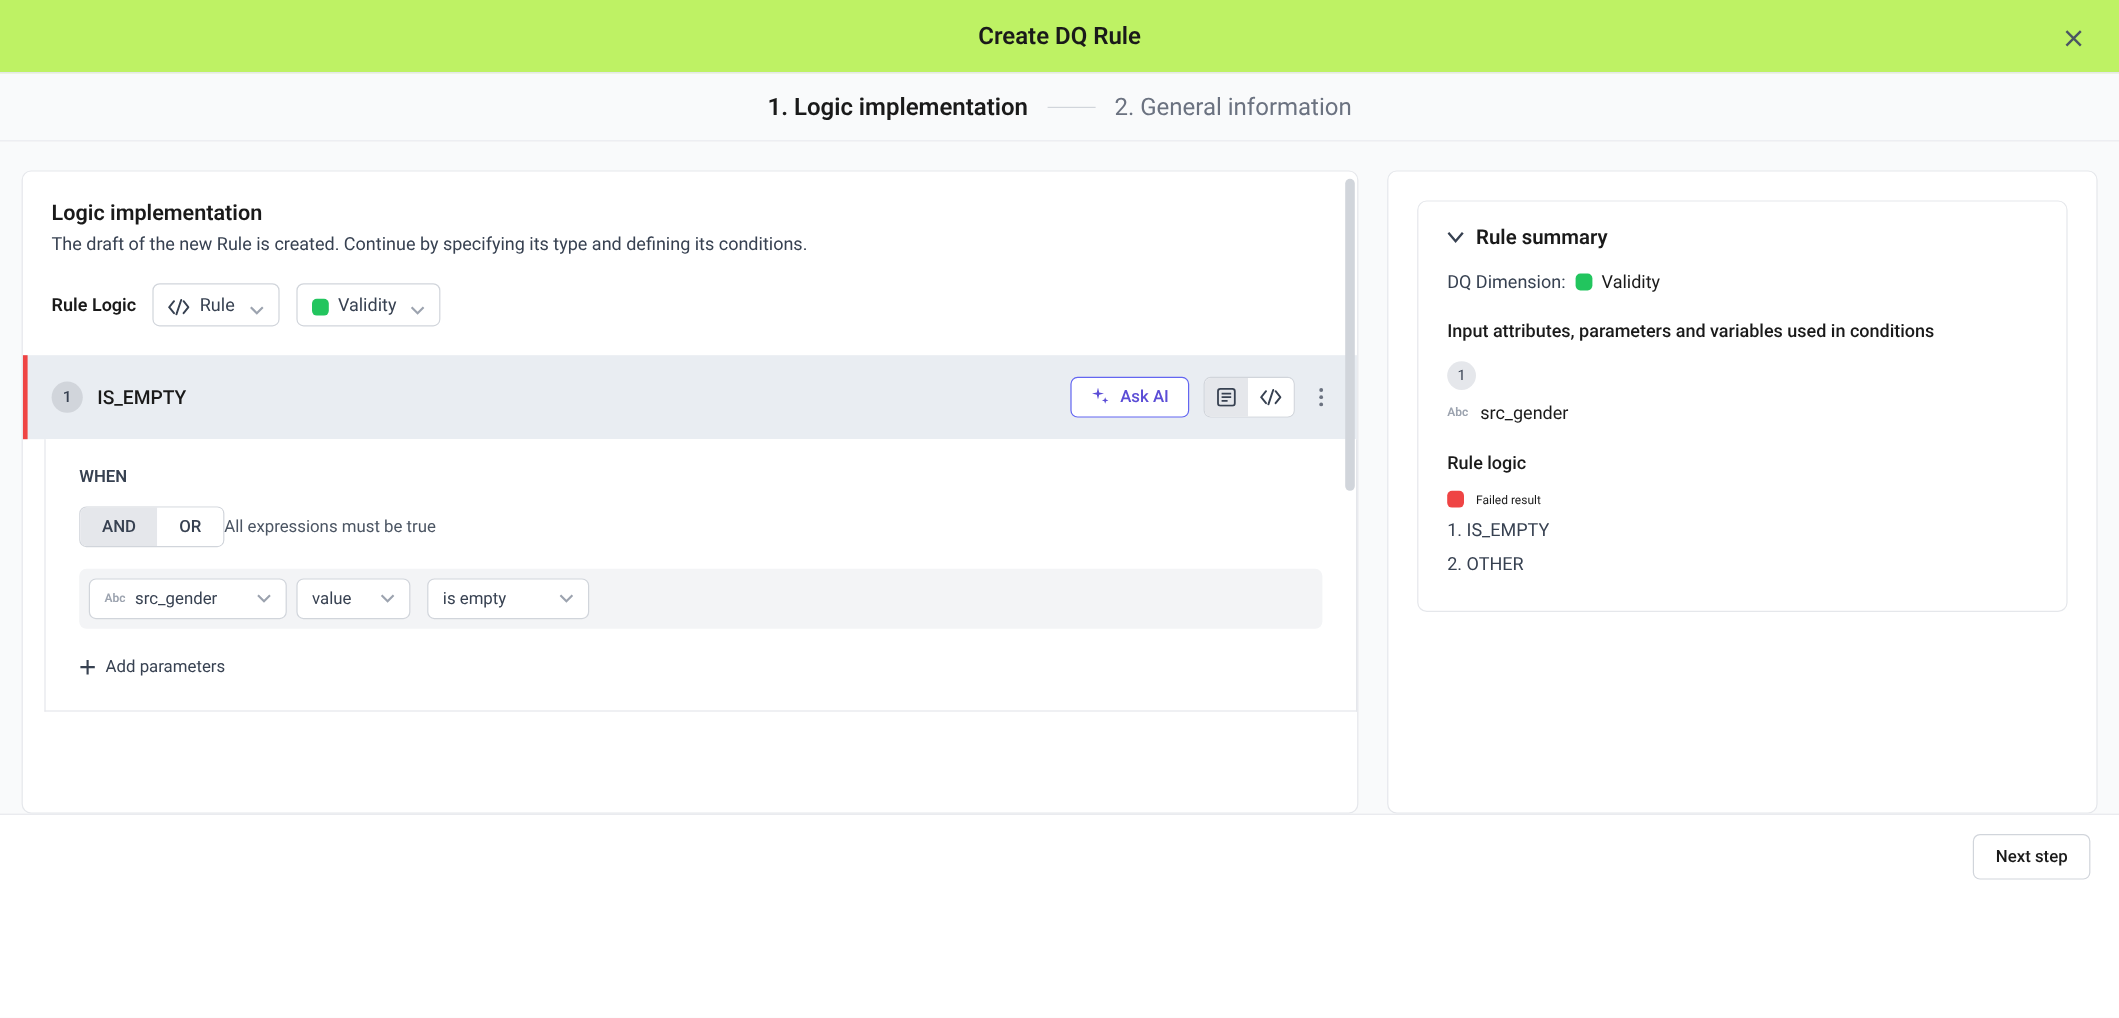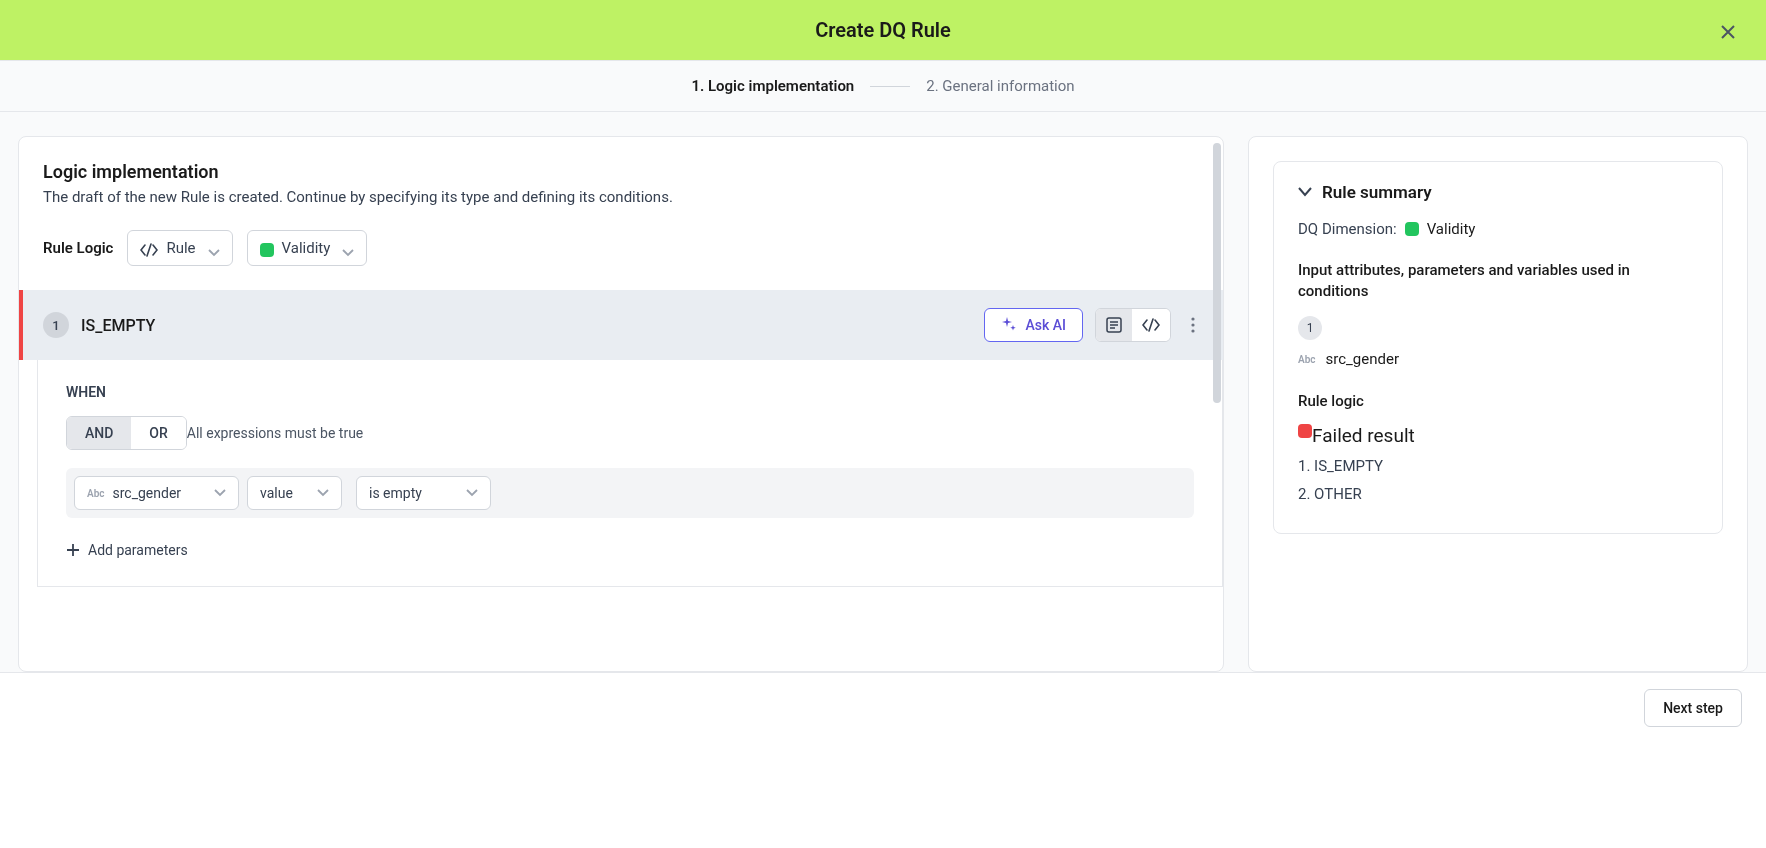--- a/index.html
+++ b/index.html
@@ -1,21 +1,21 @@
 <!DOCTYPE html>
 <html><head>
 <meta charset="utf-8">
 <style>
 *{box-sizing:border-box;margin:0;padding:0;font-family:-apple-system,BlinkMacSystemFont,"Segoe UI",Roboto,Arial,sans-serif}
 body{background:#fff;color:#1a1a1a;font-size:14px}
 .modal-header{display:flex;align-items:flex-start;justify-content:center;padding:18px 35px;border-bottom:1px solid #e5e7eb;position:relative;background:#bef264}
 .modal-title{font-size:20px;font-weight:600;color:#1a1a1a}
 .close-btn{position:absolute;right:24px;top:18px;background:none;border:none;cursor:pointer;color:#4b5563;font-size:20px;width:28px;height:28px;display:flex;align-items:center;justify-content:center}
 .steps-bar{background:#f9fafb;padding:16px 0;display:flex;justify-content:center;align-items:center;gap:16px;border-bottom:1px solid #e5e7eb}
-.step{font-size:15px;color:#6b7280}
+.step{font-size:20px;color:#6b7280}
 .step.active{color:#1a1a1a;font-weight:600}
 .step-divider{width:40px;height:1px;background:#d1d5db}
 .content-wrap{background:#f9fafb;display:flex;gap:24px;padding:24px 18px 0 18px;min-height:560px}
 .main-panel{flex:1;background:#fff;border:1px solid #e5e7eb;border-radius:8px;padding:24px 0 0 0;position:relative;overflow:hidden}
 .main-inner{padding:0 24px}
 .section-title{font-size:18px;font-weight:600;margin-bottom:6px}
 .section-desc{font-size:15px;color:#374151;margin-bottom:24px}
 .rule-logic-row{display:flex;align-items:center;gap:14px;margin-bottom:24px}
 .rule-logic-label{font-size:15px;font-weight:600}
 .dropdown{display:flex;align-items:flex-end;gap:8px;border:1px solid #d1d5db;border-radius:6px;padding:8px 12px;background:#fff;cursor:pointer;font-size:15px;color:#374151}
@@ -36,31 +36,31 @@
 .and-or-row{display:flex;align-items:center;margin-bottom:18px}
 .and-or-toggle{display:flex;border:1px solid #d1d5db;border-radius:6px;overflow:hidden}
 .and-or-toggle button{padding:8px 18px;border:none;background:#fff;cursor:pointer;font-size:14px;color:#374151;font-weight:500}
 .and-or-toggle button.active{background:#e5e7eb}
 .hint-text{color:#4b5563;font-size:14px}
 .expr-row{background:#f3f4f6;border-radius:6px;padding:8px;display:flex;gap:8px;margin-bottom:20px}
 .expr-field{display:flex;align-items:center;gap:8px;border:1px solid #d1d5db;border-radius:6px;padding:8px 12px;background:#fff;font-size:14px;color:#374151}
 .abc-badge{font-size:10px;color:#9ca3af;font-weight:600}
 .add-expr{display:flex;align-items:center;gap:8px;color:#374151;cursor:pointer;font-size:14px;background:none;border:none;padding:4px 0}
 .scroll-ind{position:absolute;right:2px;top:6px;width:8px;height:260px;background:#d1d5db;border-radius:4px}
-.side-panel{width:500px;background:#fff;border:1px solid #e5e7eb;border-radius:8px;padding:24px}
+.side-panel{width:592px;background:#fff;border:1px solid #e5e7eb;border-radius:8px;padding:24px}
 .summary-card{border:1px solid #e5e7eb;border-radius:8px;padding:20px 24px}
 .summary-header{display:flex;align-items:center;gap:10px;margin-bottom:18px}
 .summary-title{font-size:17px;font-weight:600}
 .dim-row{display:flex;align-items:center;gap:8px;margin-bottom:22px;font-size:15px}
 .dim-label{color:#374151}
 .sub-heading{font-size:15px;color:#1a1a1a;font-weight:500;margin-bottom:14px;line-height:1.4}
 .attr-num{width:24px;height:24px;border-radius:50%;background:#e5e7eb;color:#374151;display:flex;align-items:center;justify-content:center;font-size:12px;margin-bottom:10px}
 .attr-row{display:flex;align-items:center;gap:10px;margin-bottom:24px;font-size:15px}
 .logic-heading{font-size:15px;font-weight:500;margin-bottom:14px}
-.result-row{display:flex;align-items:flex-start;margin-bottom:10px;font-size:19px}
+.result-row{display:flex;align-items:flex-end;gap:10px;margin-bottom:10px;font-size:10px}
 .result-item{font-size:15px;margin-bottom:10px;color:#374151}
 .footer{background:#fff;border-top:1px solid #e5e7eb;padding:16px 24px;display:flex;justify-content:flex-end}
 .next-btn{border:1px solid #d1d5db;background:#fff;border-radius:6px;padding:10px 18px;cursor:pointer;font-size:14px;font-weight:500;color:#1a1a1a}
 svg{display:block}
 </style>
 </head>
 <body>
 
 <div class="modal-header">
   <div class="modal-title">Create DQ Rule</div>

